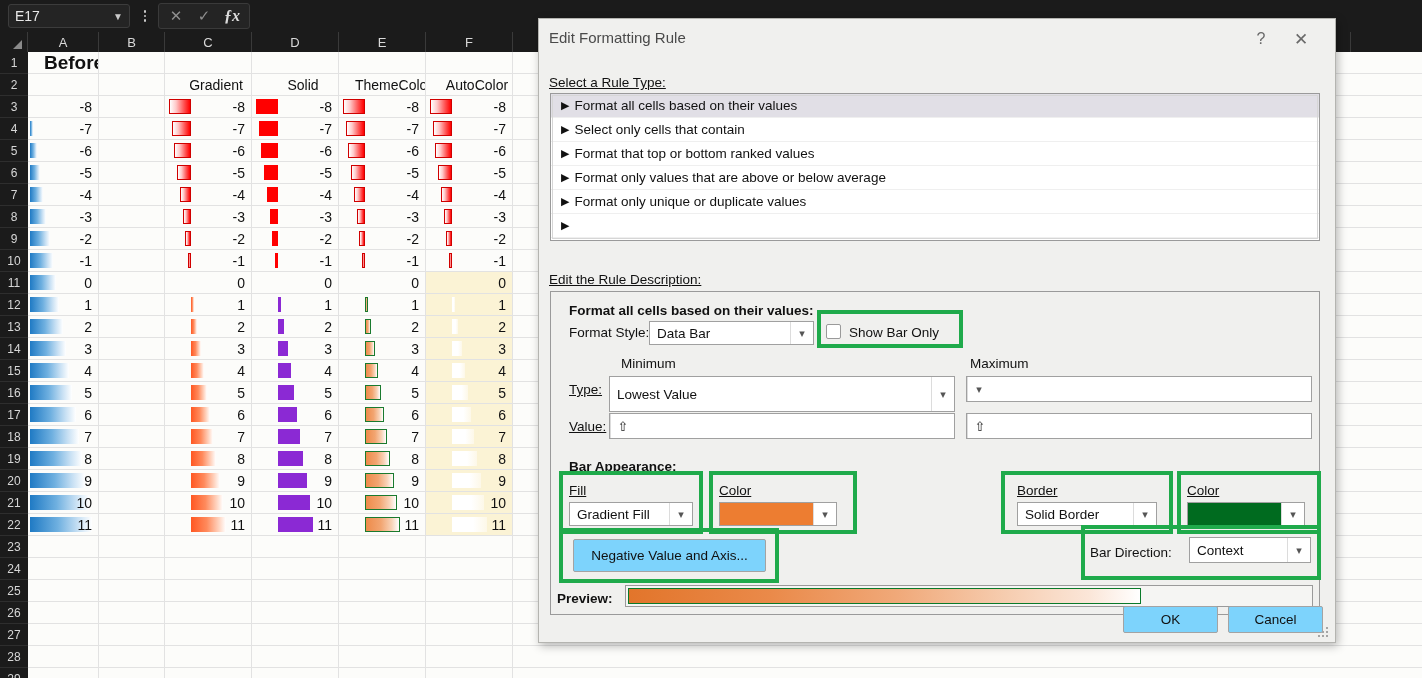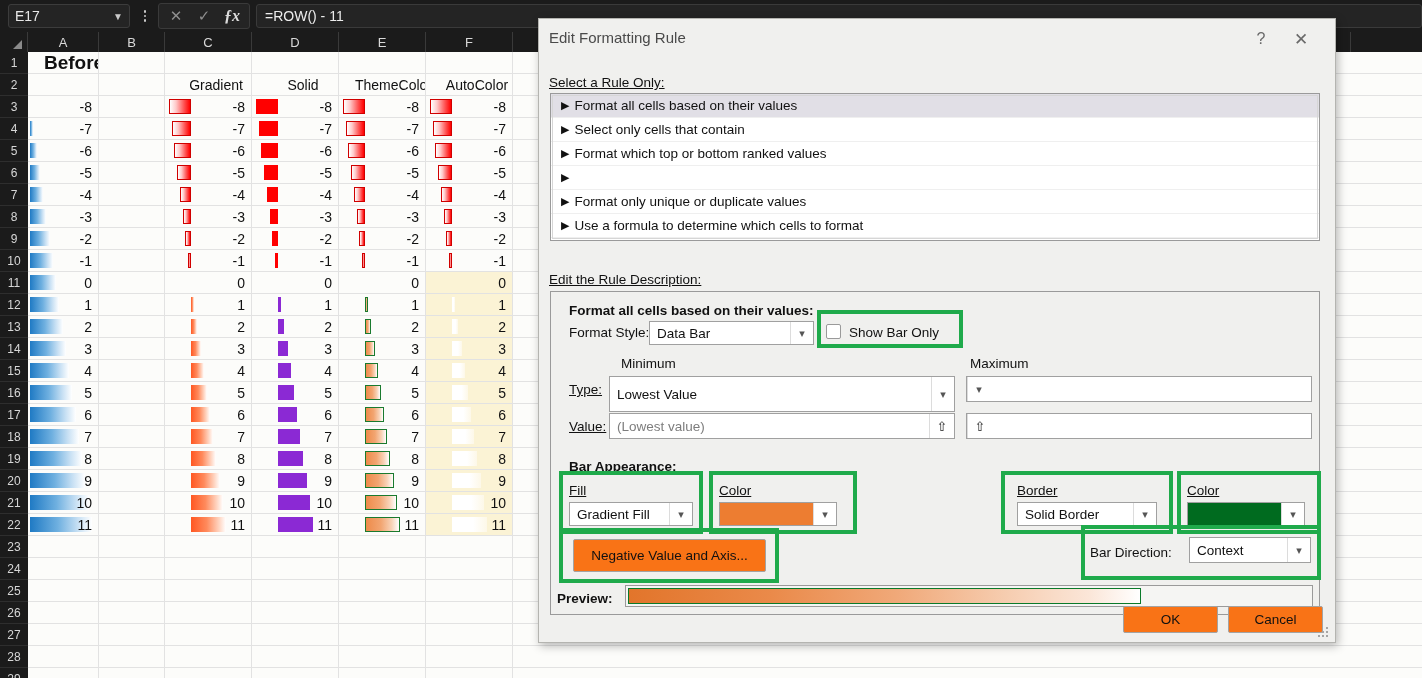--- a/index.html
+++ b/index.html
@@ -83,21 +83,21 @@
   .combo.gray .txt{color:#7d7d7d;}
   .spin{width:24px;height:100%;display:flex;align-items:center;justify-content:center;
     border-left:1px solid #dcdcdc;background:#fff;color:#222;font-size:13px;}
   .chk{position:absolute;width:15px;height:15px;background:#fff;border:1px solid #9a9a9a;
     border-radius:2px;box-sizing:border-box;}
   .swatch{position:absolute;border:1px solid #a0a0a0;background:#fff;box-sizing:border-box;
     display:flex;align-items:center;}
   .swatch .fillbox{flex:1;height:100%;}
   .swatch .arrow{width:22px;height:100%;display:flex;align-items:center;justify-content:center;
     color:#555;font-size:11px;border-left:1px solid #dcdcdc;background:#fff;}
-  .btn{position:absolute;background:#f97316;border:1px solid #a3a3a3;box-sizing:border-box;
+  .btn{position:absolute;background:#7dd3fc;border:1px solid #a3a3a3;box-sizing:border-box;
     display:flex;align-items:center;justify-content:center;font-size:13.5px;color:#111;border-radius:2px;}
   .hl{position:absolute;border:4px solid #1faa4b;box-sizing:border-box;pointer-events:none;}
   #preview-box{position:absolute;left:624px;top:567px;width:688px;height:22px;background:#f5f5f3;
     border:1px solid #9a9a9a;box-sizing:border-box;}
   #preview-bar{position:absolute;left:2px;top:2px;width:513px;height:16px;
     border:1px solid #0a7a2a;box-sizing:border-box;
     background:linear-gradient(to right,#e2752b 0%,#ea8a4a 28%,#f0a878 52%,#f6cdb0 74%,#fbe6d8 90%,#ffffff 100%);}
   #resize-grip{position:absolute;right:3px;bottom:3px;width:14px;height:14px;}
 </style>
 </head>
@@ -110,23 +110,20 @@
   </div>
   <div class="kebab">
       <i></i>
       <i></i>
       <i></i>
     </div>
   <div class="fxgroup">
     <div class="fxbtn">✕</div>
     <div class="fxbtn">✓</div>
     <div class="fxbtn fx">ƒx</div>
-  </div>
-  <div class="formula-input">
-    <span>=ROW() - 11</span>
   </div>
 </div>
 
 <div id="grid">
   <div class="colhead-row">
     <div class="corner"></div>
     <div class="ch" style="width:71px">A</div>
     <div class="ch" style="width:66px">B</div>
     <div class="ch" style="width:87px">C</div>
     <div class="ch" style="width:87px">D</div>
@@ -673,46 +670,46 @@
       <div class="cell" id="cell-F29" style="left: 426px; top: 636px; width: 87px; height: 22px;"></div>
       <div class="cell" style="left: 513px; top: 636px; width: 909px; height: 22px; border-right: none;"></div>
     </div>
 </div>
 
 <div id="dialog">
   <div class="dlg-title">Edit Formatting Rule</div>
   <div class="dlg-help">?</div>
   <div class="dlg-close">✕</div>
 
-  <div class="sect-label undl" style="left:10px;top:56px;">Select a Rule Only:</div>
+  <div class="sect-label undl" style="left:10px;top:56px;">Select a Rule Type:</div>
 
   <div id="ruletype-list">
     <div class="outline"></div>
     <div class="rt-item sel">
       <span class="arw">▶</span>
       <span>Format all cells based on their values</span>
     </div>
     <div class="rt-item">
       <span class="arw">▶</span>
       <span>Select only cells that contain</span>
     </div>
     <div class="rt-item">
       <span class="arw">▶</span>
-      <span>Format which top or bottom ranked values</span>
+      <span>Format that top or bottom ranked values</span>
     </div>
     <div class="rt-item">
       <span class="arw">▶</span>
+      <span>Format only values that are above or below average</span>
     </div>
     <div class="rt-item">
       <span class="arw">▶</span>
       <span>Format only unique or duplicate values</span>
     </div>
     <div class="rt-item">
       <span class="arw">▶</span>
-      <span>Use a formula to determine which cells to format</span>
     </div>
   </div>
 
   <div class="sect-label undl" style="left:10px;top:253px;">Edit the Rule Description:</div>
 
   <div id="ruledesc"></div>
 
   <div class="sect-label bold" style="left:30px;top:284px;">Format all cells based on their values:</div>
   <div class="sect-label" style="left:30px;top:306px;">Format Style:</div>
   <div class="combo" style="left:110px;top:302px;width:165px;height:24px;">
@@ -730,21 +727,20 @@
   <div class="combo" style="left:70px;top:357px;width:346px;height:36px;">
     <span class="txt">Lowest Value</span>
     <span class="arrow">▾</span>
   </div>
   <div class="combo" style="left:427px;top:357px;width:346px;height:26px;">
     <span class="arrow">▾</span>
   </div>
 
   <div class="sect-label undl" style="left:30px;top:400px;">Value:</div>
   <div class="combo gray" style="left:70px;top:394px;width:346px;height:26px;">
-    <span class="txt">(Lowest value)</span>
     <span class="spin">⇧</span>
   </div>
   <div class="combo gray" style="left:427px;top:394px;width:346px;height:26px;">
     <span class="spin">⇧</span>
   </div>
 
   <div class="sect-label bold" style="left:30px;top:440px;">Bar Appearance:</div>
 
   <div class="sect-label undl" style="left:30px;top:464px;">Fill</div>
   <div class="combo" style="left:30px;top:483px;width:124px;height:24px;">

